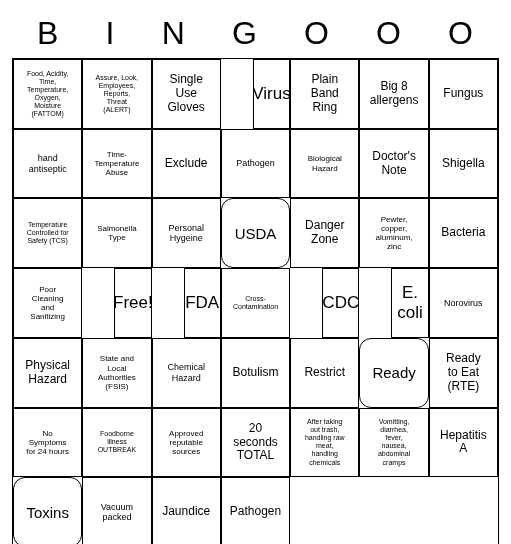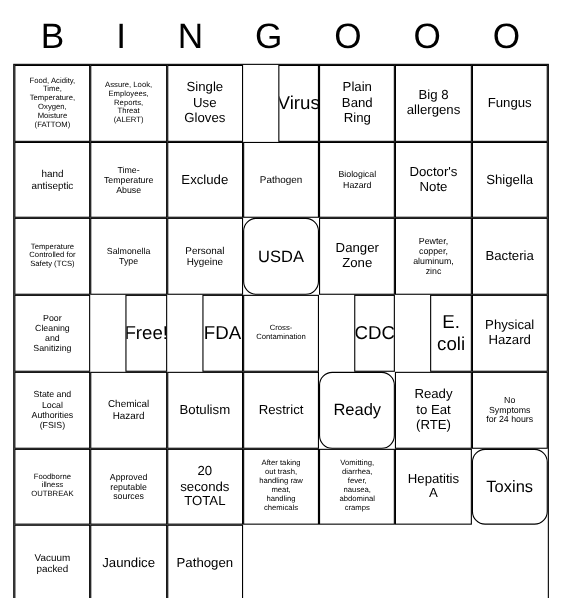--- a/index.html
+++ b/index.html
@@ -48,20 +48,21 @@
     <div class="cell big">USDA</div>
     <div class="cell med">Danger Zone</div>
     <div class="cell sm">Pewter, copper, aluminum, zinc</div>
     <div class="cell med">Bacteria</div>
     <div class="cell sm">Poor Cleaning and Sanitizing</div>
     <div class="cell xbig">Free!</div>
     <div class="cell xbig">FDA</div>
     <div class="cell xs">Cross-Contamination</div>
     <div class="cell xbig">CDC</div>
     <div class="cell xbig">E. coli</div>
+    <div class="cell">Norovirus</div>
     <div class="cell med">Physical Hazard</div>
     <div class="cell sm">State and Local Authorities (FSIS)</div>
     <div class="cell">Chemical Hazard</div>
     <div class="cell med">Botulism</div>
     <div class="cell med">Restrict</div>
     <div class="cell big">Ready</div>
     <div class="cell med">Ready to Eat (RTE)</div>
     <div class="cell sm">No Symptoms for 24 hours</div>
     <div class="cell xs">Foodborne illness OUTBREAK</div>
     <div class="cell sm">Approved reputable sources</div>

